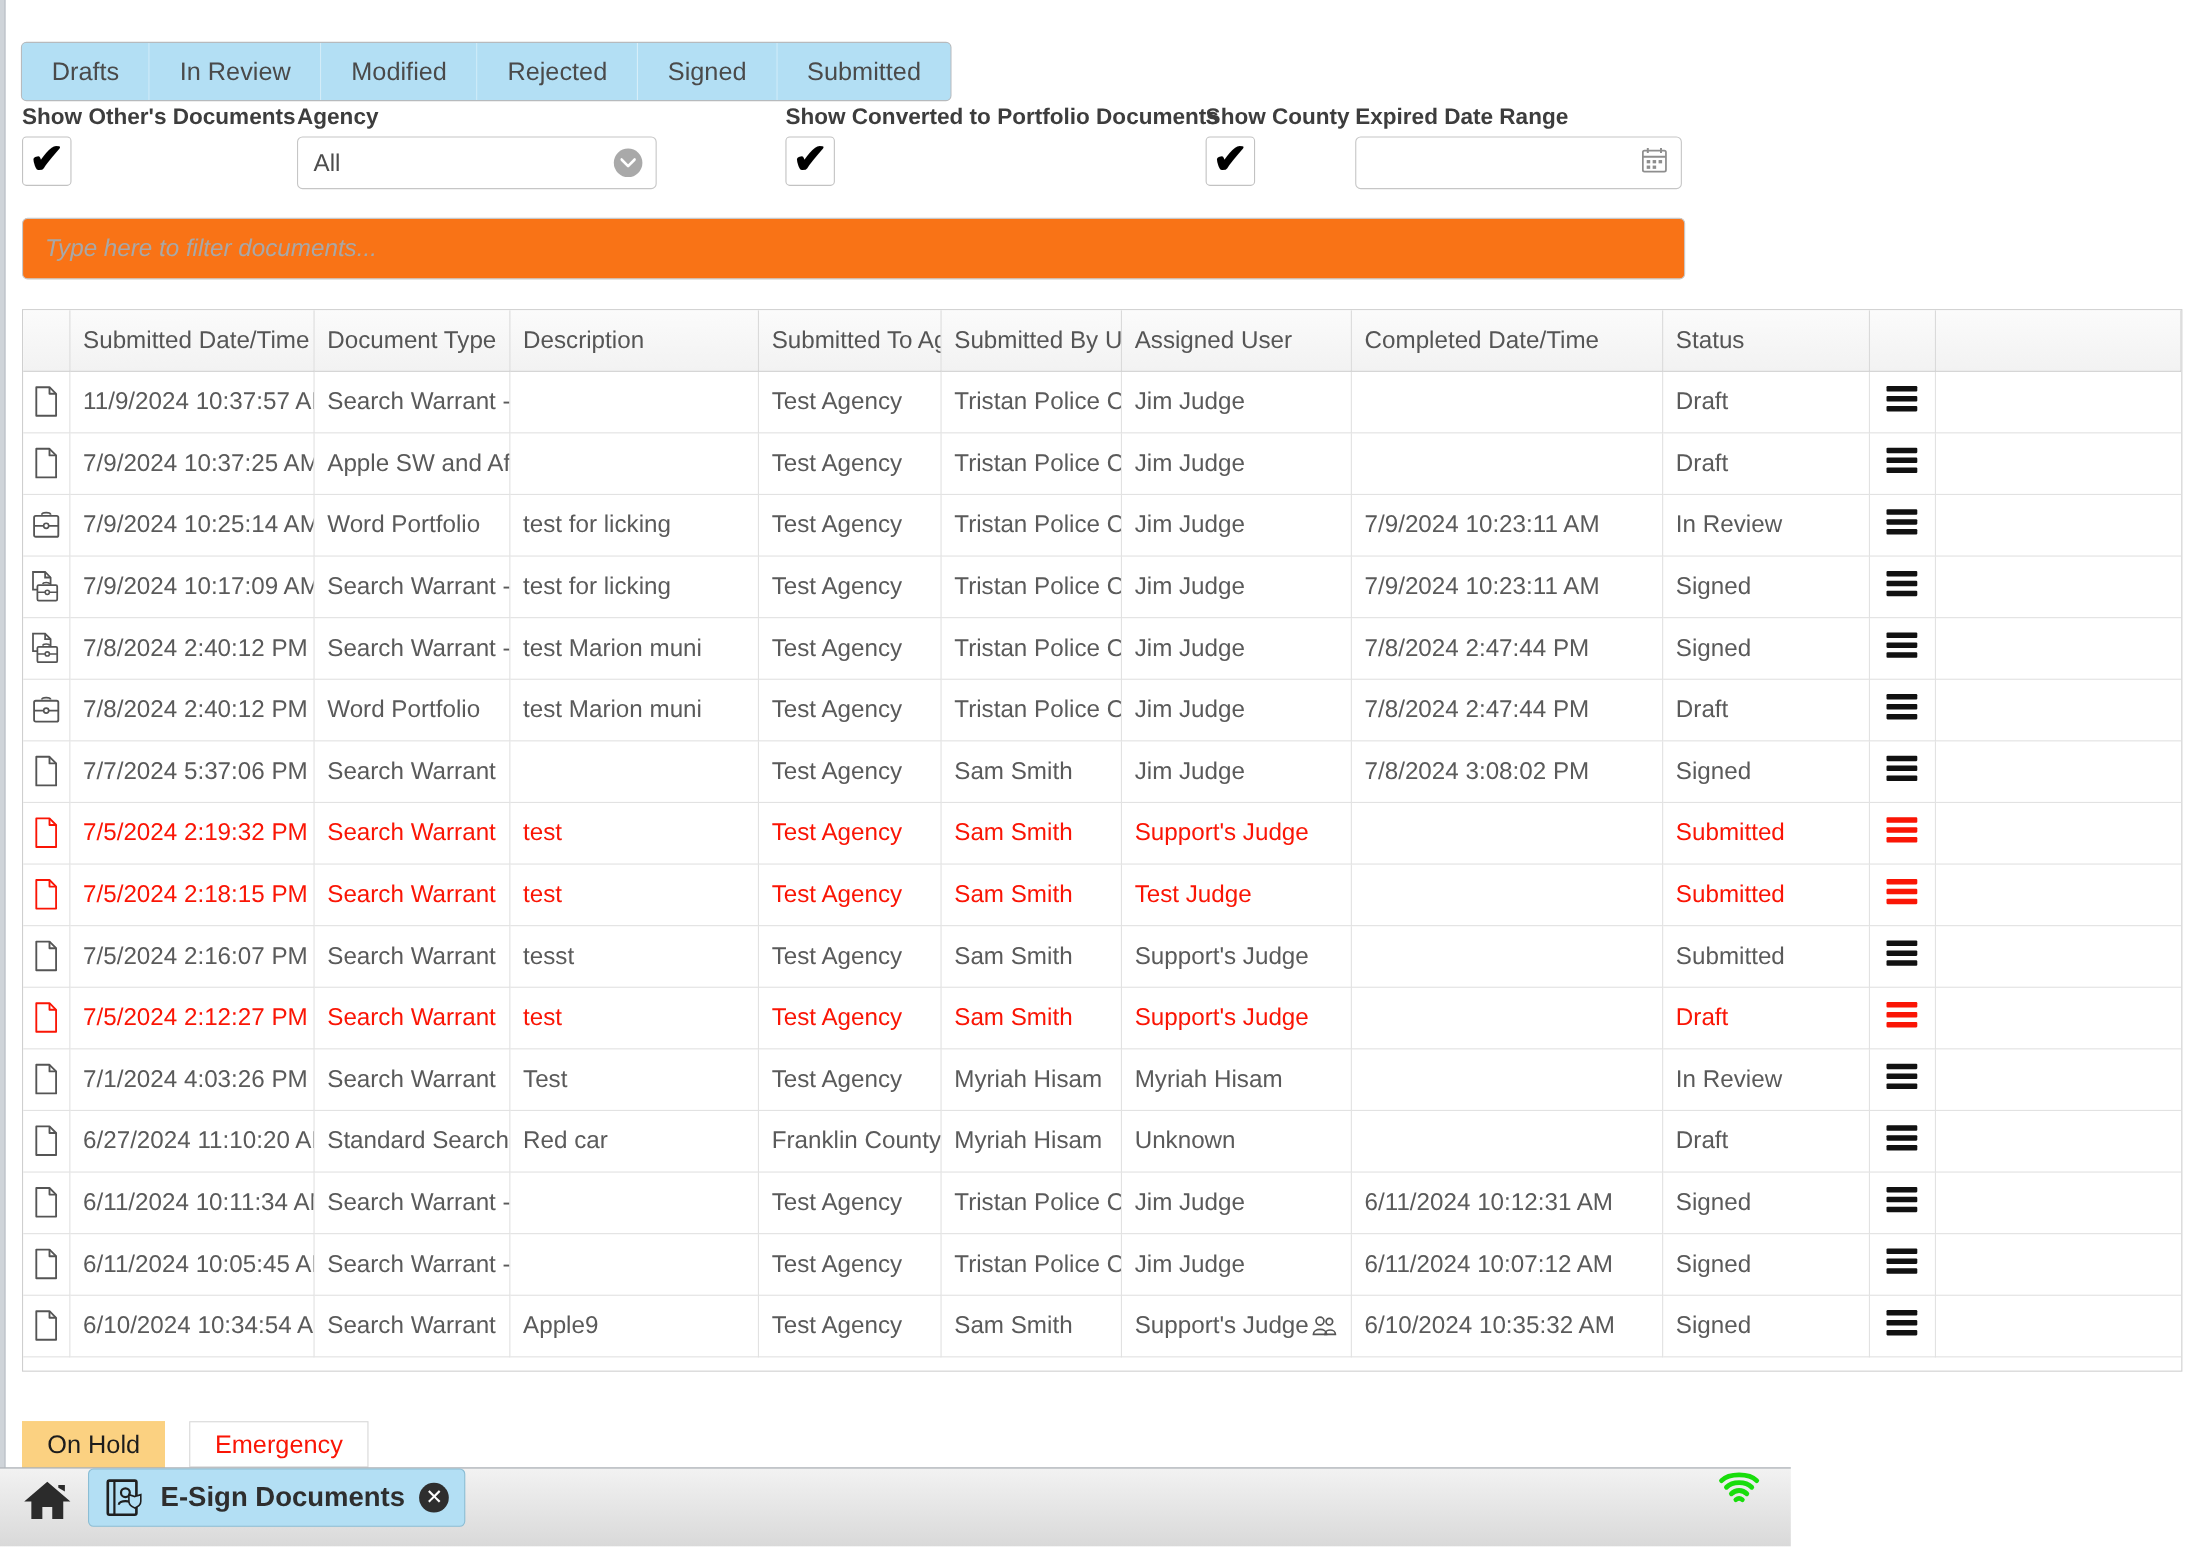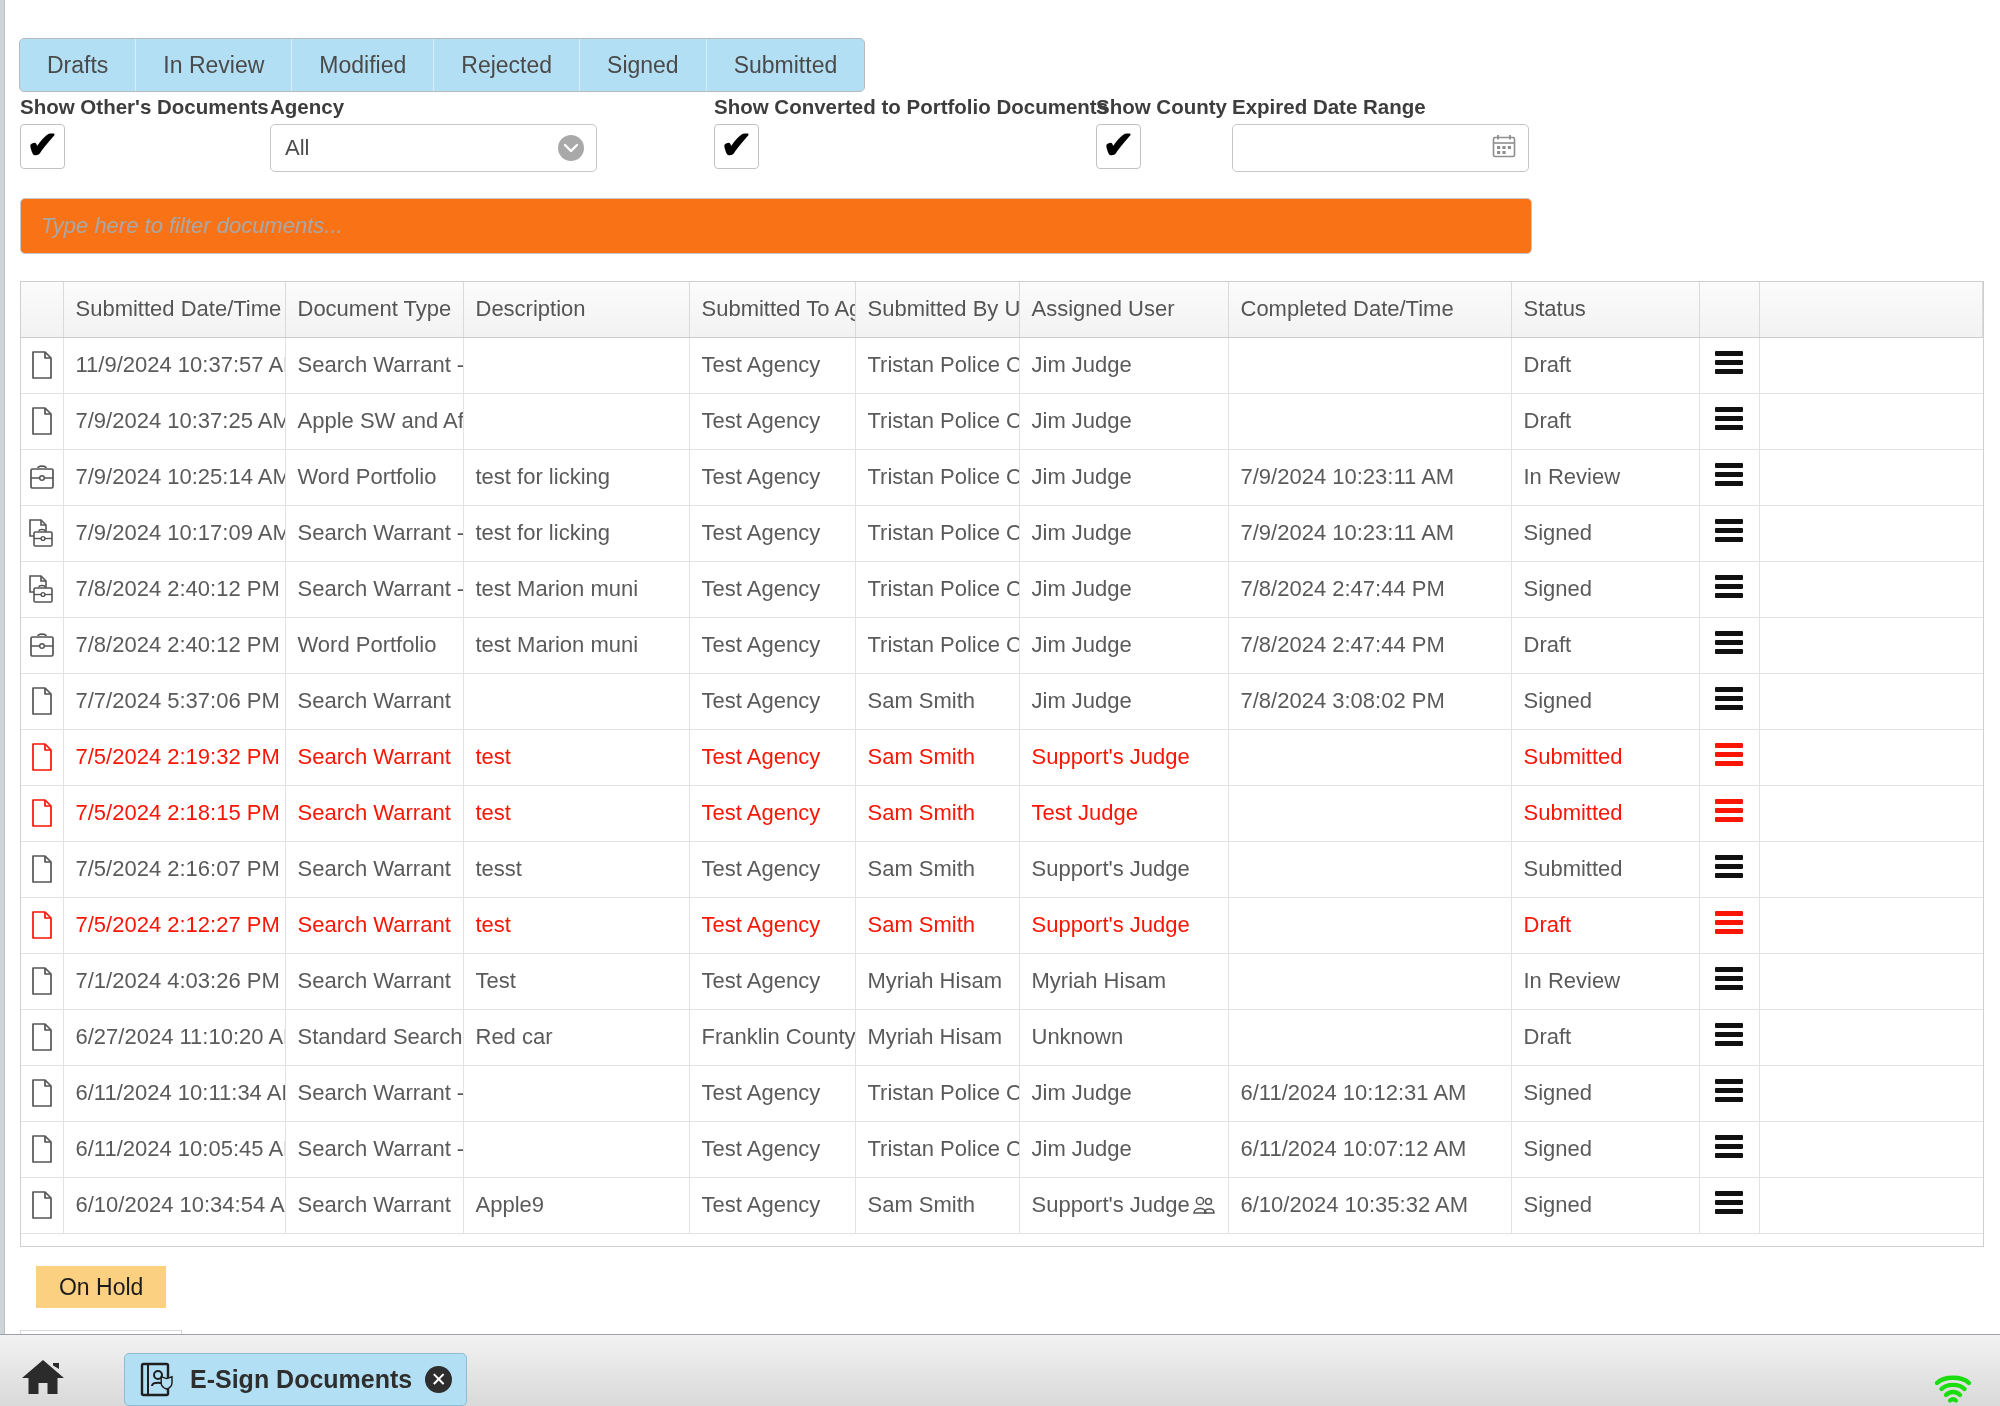--- a/index.html
+++ b/index.html
@@ -250,25 +250,24 @@
     margin: 4px 0;
     border-radius: 1px;
   }
   tr.flagged .menu-icon .bar { background: #FA1505; }
 
   .people-icon { display:inline-block; vertical-align: -3px; margin-left: 2px; line-height: 0;}
 
   
   .legend {
     position: absolute;
-    left: 14px; top: 1266px;
+    left: 14px; top: 1292px;
     display: flex;
     gap: 22px;
     align-items: center;
-    flex-direction: column;
   }
   .legend-item {
     font-size: 23px;
     padding: 7px 22px;
     border: 1px solid transparent;
     line-height: 1.15;
     white-space: nowrap;
   }
   .legend-onhold {
     background: #FBD181;
@@ -278,27 +277,26 @@
   .legend-emergency {
     background: #ffffff;
     color: #FA1505;
     border-color: #d8d8d8;
   }
 
   
   .taskbar {
     position: absolute;
     left: 0; bottom: 0;
-    width: 2000px; height: 72px;
+    width: 1628px; height: 72px;
     background: linear-gradient(#f2f2f2, #d9d9d9);
     border-top: 1px solid #9aa0a6;
     display: flex;
-    align-items: flex-end;
+    align-items: flex-start;
     padding: 0 14px;
-    gap: 44px;
   }
   .tb-home {
     width: 58px; height: 58px;
     display: flex; align-items: center; justify-content: center;
     cursor: pointer;
     margin-right: 8px;
   }
   .tb-item {
     display: flex;
     align-items: center;

